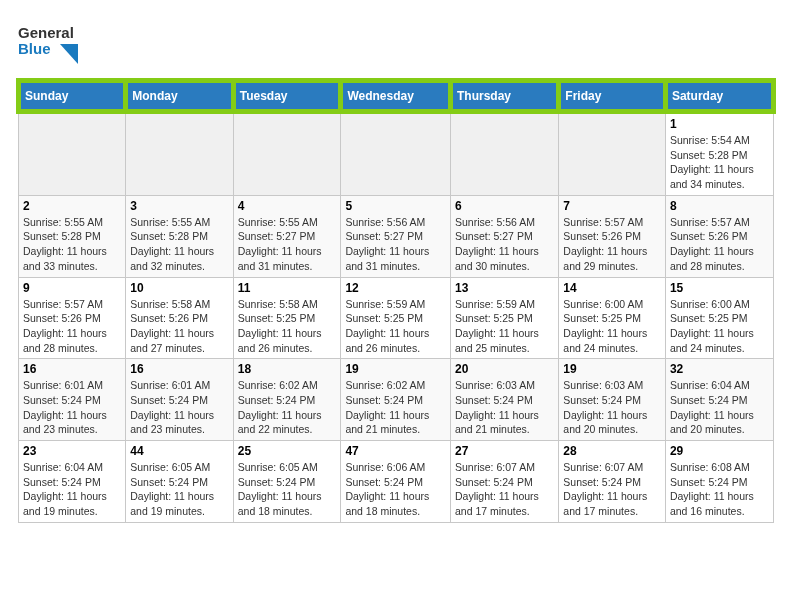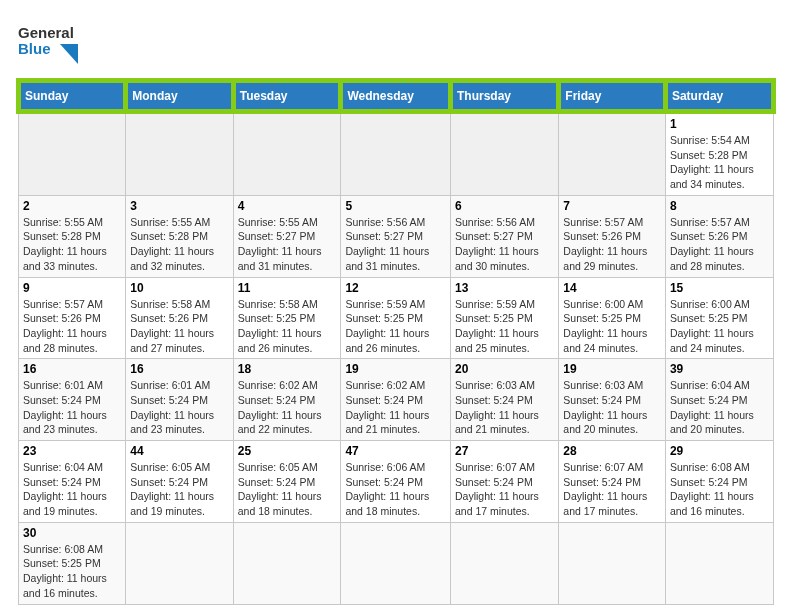--- a/index.html
+++ b/index.html
@@ -263,21 +263,21 @@
 and 21 minutes.</div>
         </td>
         <td>
           <span class="day-num">19</span>
           <div class="day-info" style="white-space: pre-line;">Sunrise: 6:03 AM
 Sunset: 5:24 PM
 Daylight: 11 hours
 and 20 minutes.</div>
         </td>
         <td>
-          <span class="day-num">39</span>
+          <span class="day-num">32</span>
           <div class="day-info" style="white-space: pre-line;">Sunrise: 6:04 AM
 Sunset: 5:24 PM
 Daylight: 11 hours
 and 20 minutes.</div>
         </td>
       </tr>
       <tr>
         <td>
           <span class="day-num">23</span>
           <div class="day-info" style="white-space: pre-line;">Sunrise: 6:04 AM
@@ -320,30 +320,15 @@
 Daylight: 11 hours
 and 17 minutes.</div>
         </td>
         <td>
           <span class="day-num">29</span>
           <div class="day-info" style="white-space: pre-line;">Sunrise: 6:08 AM
 Sunset: 5:24 PM
 Daylight: 11 hours
 and 16 minutes.</div>
         </td>
-      </tr>
-      <tr>
-        <td>
-          <span class="day-num">30</span>
-          <div class="day-info" style="white-space: pre-line;">Sunrise: 6:08 AM
-Sunset: 5:25 PM
-Daylight: 11 hours
-and 16 minutes.</div>
-        </td>
-        <td class="empty"></td>
-        <td class="empty"></td>
-        <td class="empty"></td>
-        <td class="empty"></td>
-        <td class="empty"></td>
-        <td class="empty"></td>
       </tr>
     </tbody>
 </table>
 
 </body></html>

